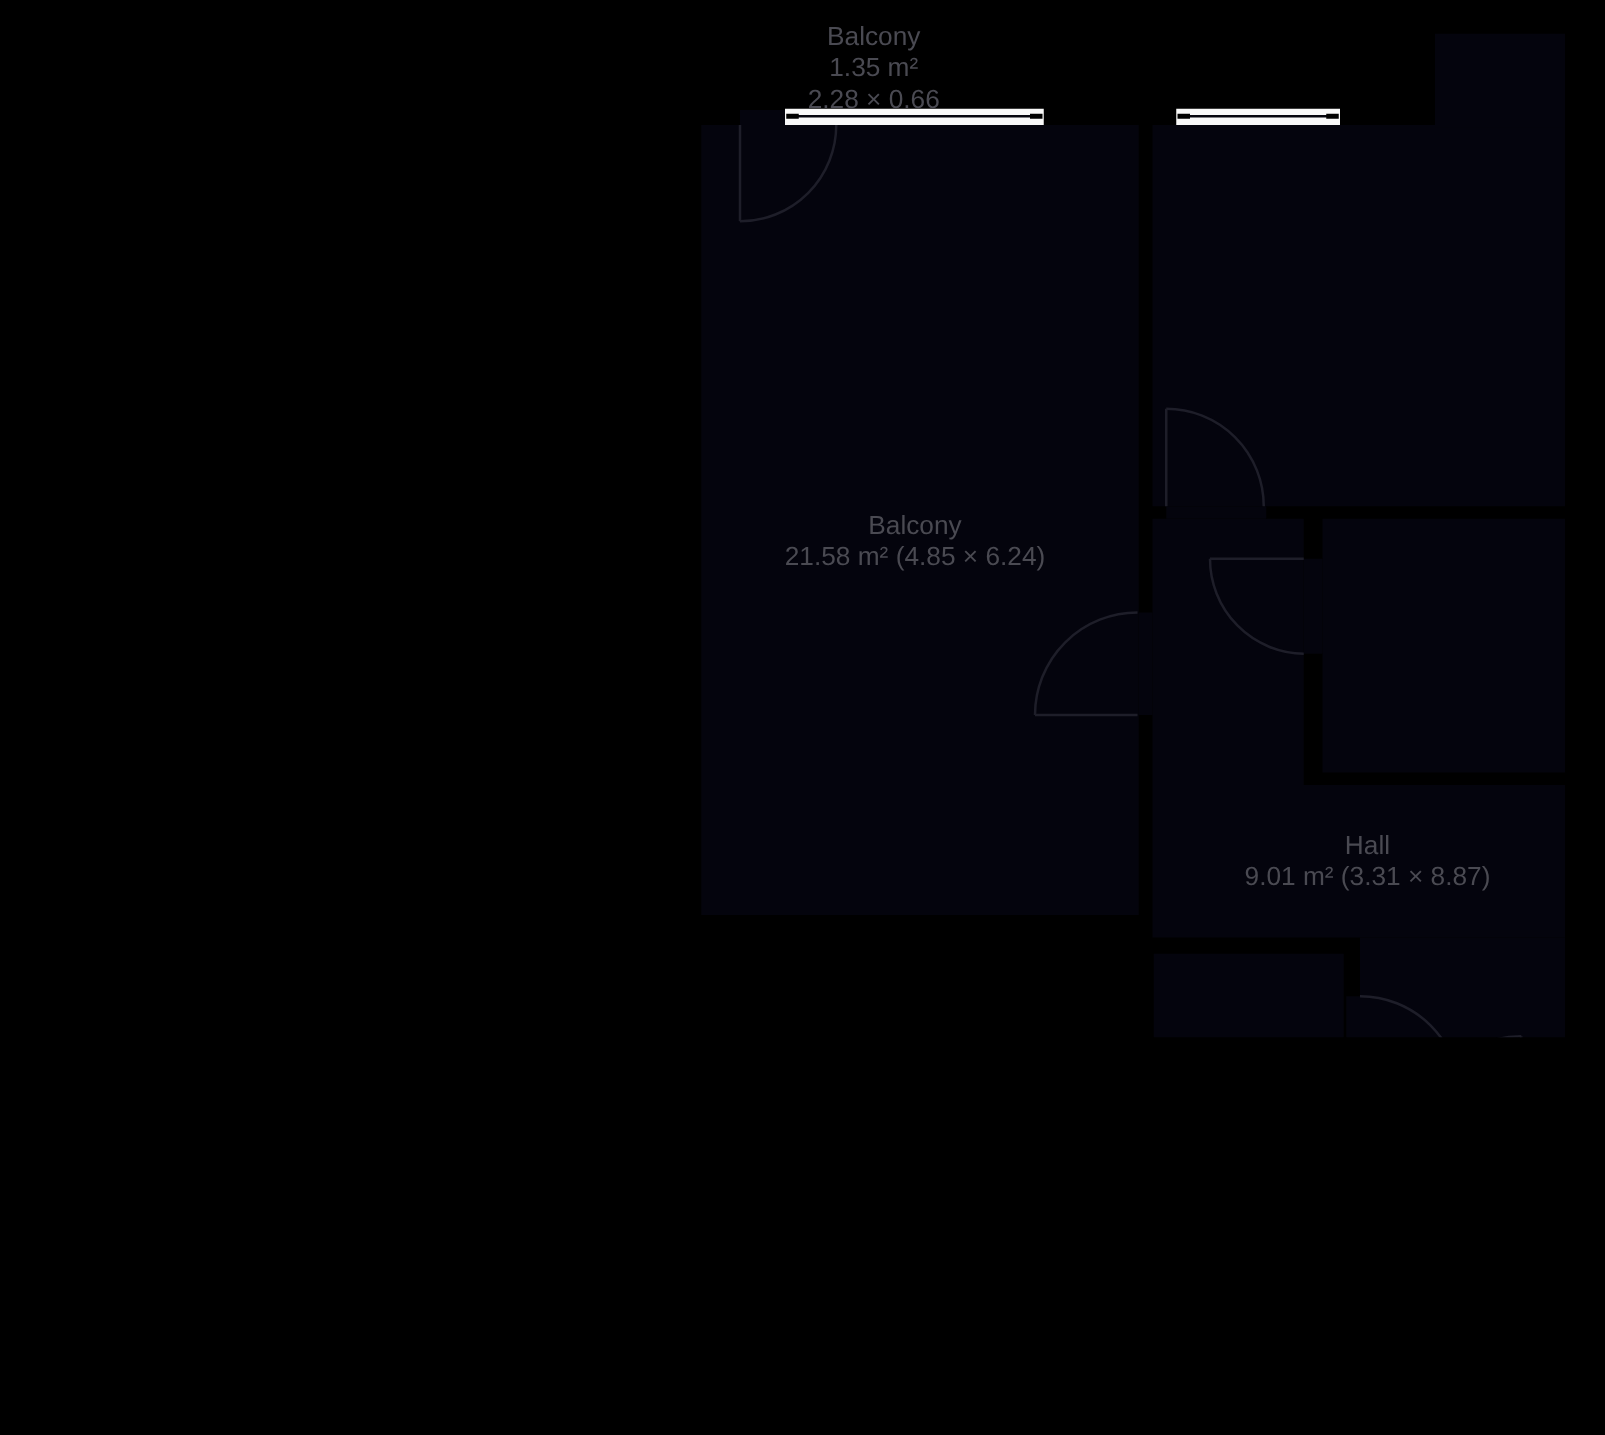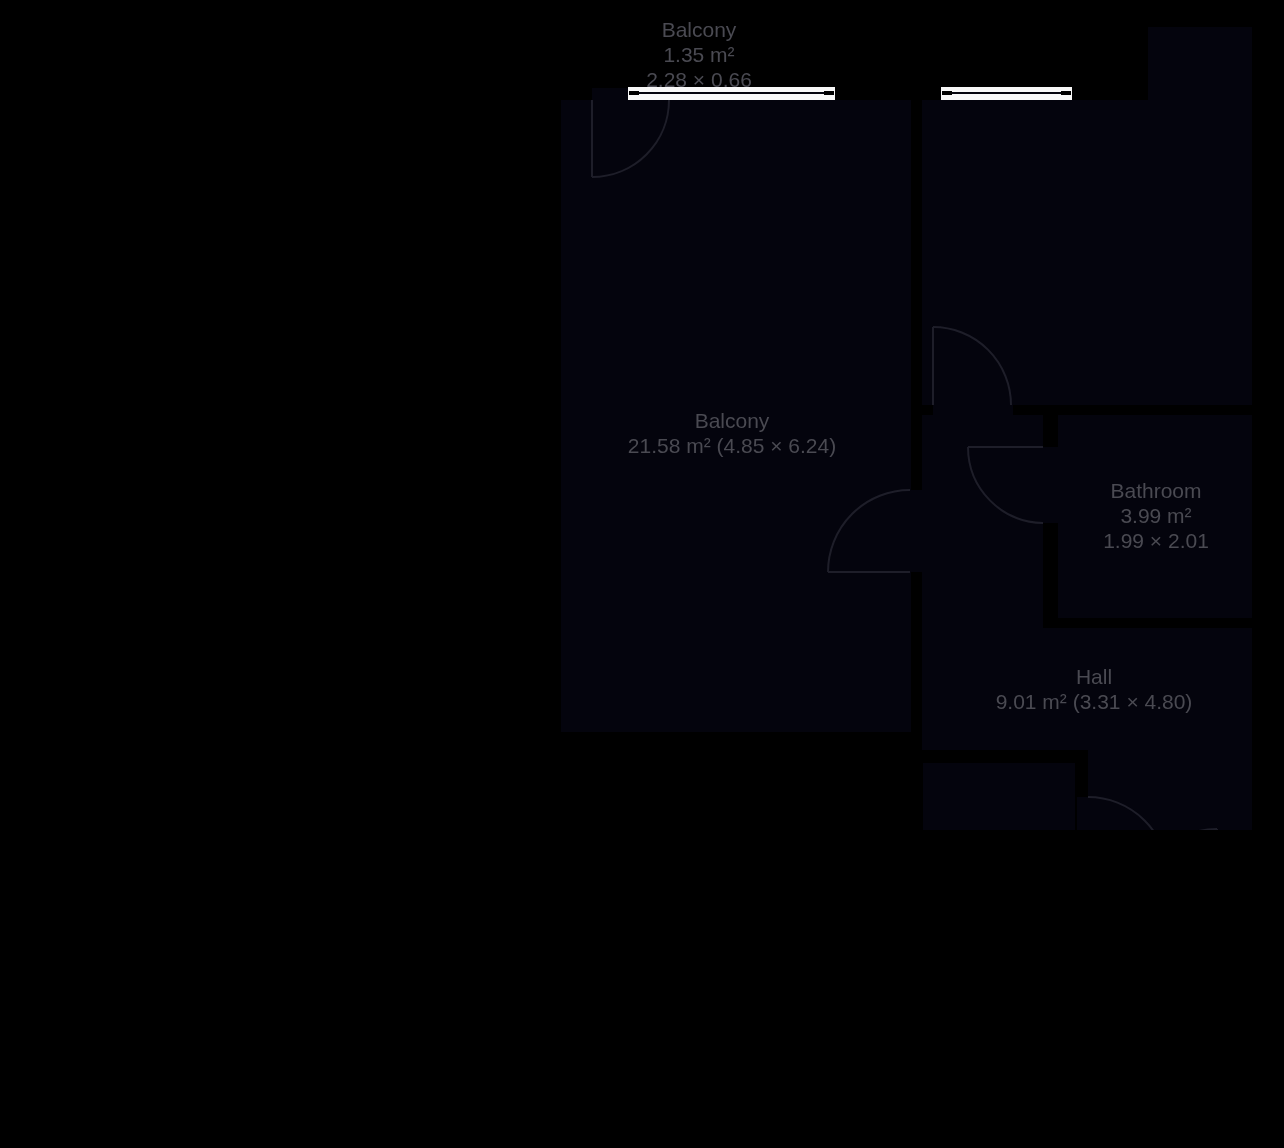--- a/index.html
+++ b/index.html
@@ -95,27 +95,22 @@
     <div>1.35 m²</div>
     <div>2.28 × 0.66</div>
   </div>
 
   <div class="label" style="left:732px;top:408px;">
     <div>Balcony</div>
     <div>21.58 m² (4.85 × 6.24)</div>
   </div>
 
 
-  <div class="label" style="left:1156px;top:478px;">
-    <div>Bathroom</div>
-    <div>3.99 m²</div>
-    <div>1.99 × 2.01</div>
-  </div>
 
   <div class="label" style="left:1094px;top:664px;">
     <div>Hall</div>
-    <div>9.01 m² (3.31 × 4.80)</div>
+    <div>9.01 m² (3.31 × 8.87)</div>
   </div>
 
 
   <div class="in-badge">IN</div>
 
 </div>
 
 </body></html>

